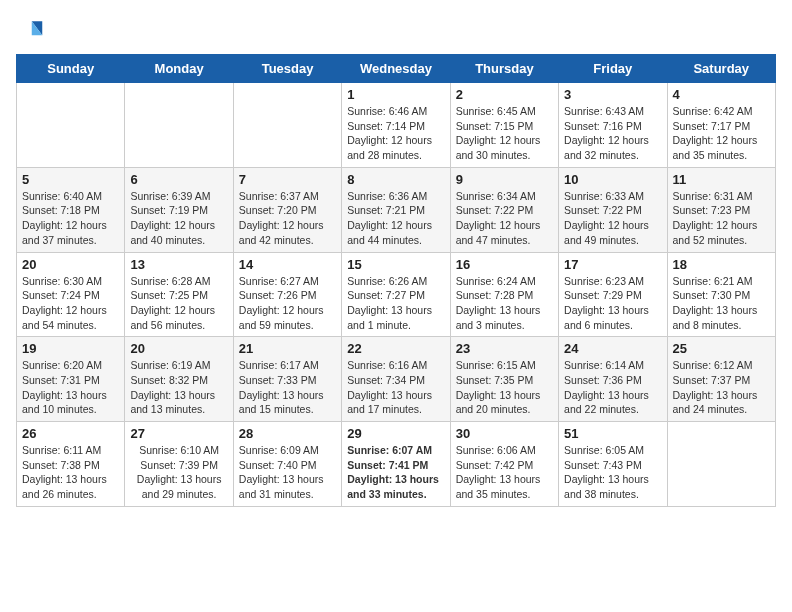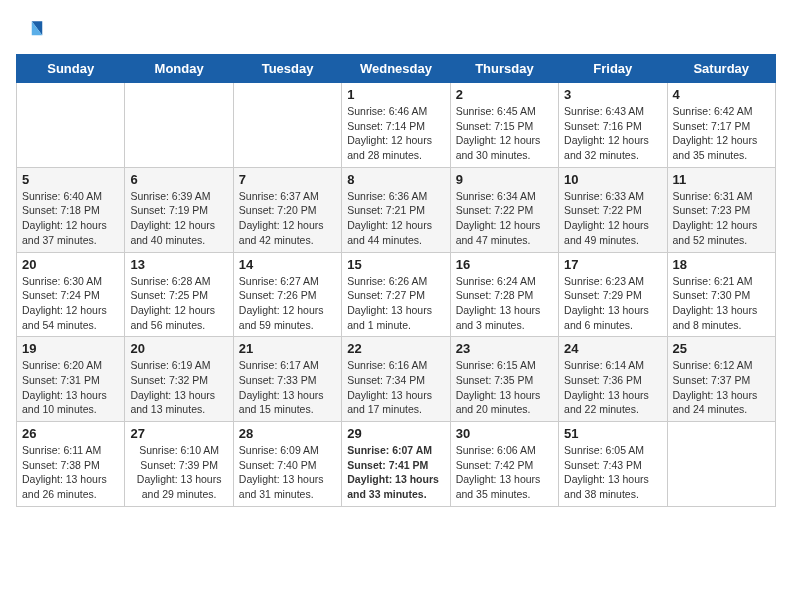--- a/index.html
+++ b/index.html
@@ -258,21 +258,21 @@
         <td style="background: rgb(245, 245, 245);">
           <div class="day-number">19</div>
           <div class="day-info" style="white-space: pre-line;">Sunrise: 6:20 AM
 Sunset: 7:31 PM
 Daylight: 13 hours
 and 10 minutes.</div>
         </td>
         <td style="background: rgb(245, 245, 245);">
           <div class="day-number">20</div>
           <div class="day-info" style="white-space: pre-line;">Sunrise: 6:19 AM
-Sunset: 7:32 PM
+Sunset: 8:32 PM
 Daylight: 13 hours
 and 13 minutes.</div>
         </td>
         <td style="background: rgb(245, 245, 245);">
           <div class="day-number">21</div>
           <div class="day-info" style="white-space: pre-line;">Sunrise: 6:17 AM
 Sunset: 7:33 PM
 Daylight: 13 hours
 and 15 minutes.</div>
         </td>

